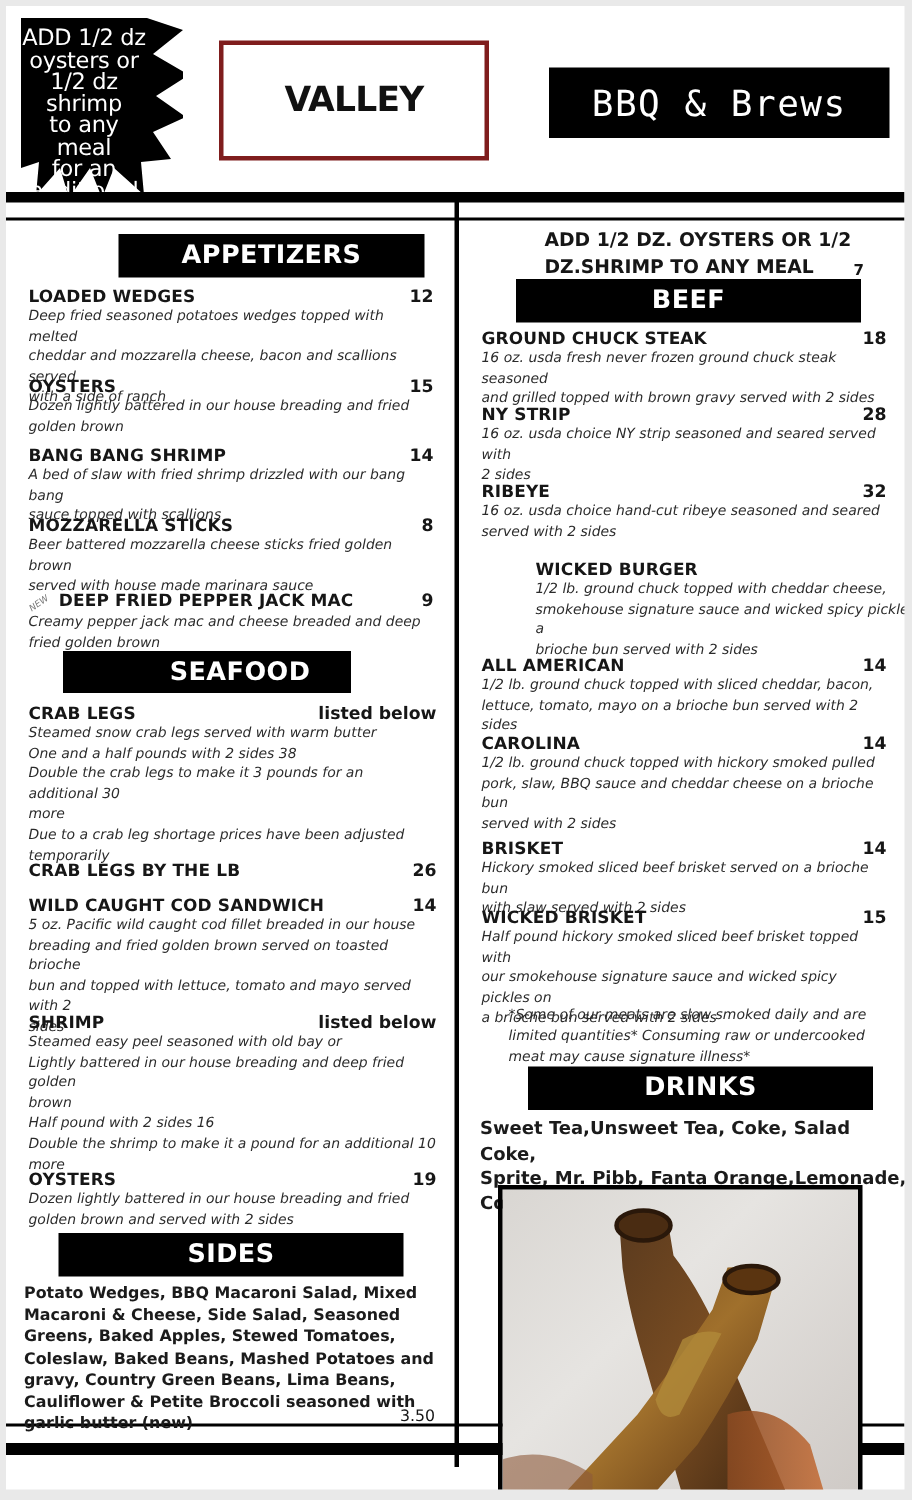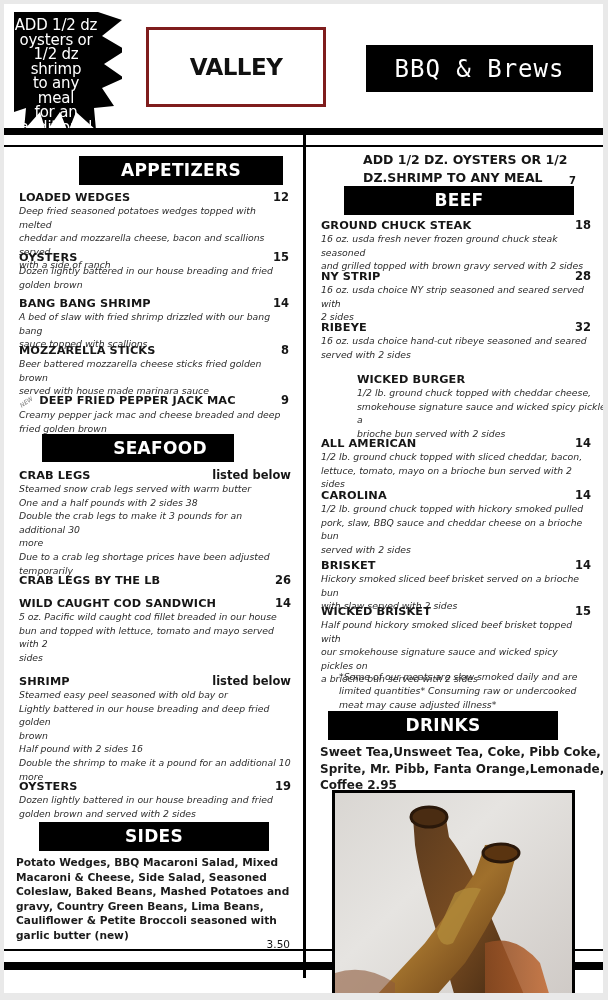--- a/index.html
+++ b/index.html
@@ -163,20 +163,21 @@
         <span class="item-price">26</span>
       </div>
   </div>
 
   <div class="item" style="left:15px;top:592px;width:272px;">
     <div class="row">
         <span class="item-name">WILD CAUGHT COD SANDWICH</span>
         <span class="item-price">14</span>
       </div>
     <div class="desc">5 oz. Pacific wild caught cod fillet breaded in our house</div>
+    <div class="desc">breading and fried golden brown served on toasted brioche</div>
     <div class="desc">bun and topped with lettuce, tomato and mayo served with 2</div>
     <div class="desc">sides</div>
   </div>
 
   <div class="item" style="left:15px;top:670px;width:272px;">
     <div class="row">
         <span class="item-name">SHRIMP</span>
         <span class="item-price">listed below</span>
       </div>
     <div class="desc">Steamed easy peel seasoned with old bay or</div>
@@ -196,20 +197,21 @@
     <div class="desc">golden brown and served with 2 sides</div>
   </div>
 
   <div class="abs sec-head" style="left:35px;top:818px;width:230px;height:29px;line-height:29px;">
     <span>SIDES</span>
   </div>
 
   <div class="abs" style="left:12px;top:851px;width:280px;">
     <div class="sides-text">Potato Wedges, BBQ Macaroni Salad, Mixed</div>
     <div class="sides-text">Macaroni &amp; Cheese, Side Salad, Seasoned</div>
+    <div class="sides-text">Greens, Baked Apples, Stewed Tomatoes,</div>
     <div class="sides-text">Coleslaw, Baked Beans, Mashed Potatoes and</div>
     <div class="sides-text">gravy, Country Green Beans, Lima Beans,</div>
     <div class="sides-text">Cauliflower &amp; Petite Broccoli seasoned with</div>
     <div class="sides-text">garlic butter (new)</div>
   </div>
   <div class="abs item-price" style="left:240px;top:934px;width:46px;font-weight:normal;font-size:10.5px;">3.50</div>
 
   <div class="abs" style="left:359px;top:147px;width:230px;">
     <div class="addon-text">ADD 1/2 DZ. OYSTERS OR 1/2</div>
     <div class="addon-text">DZ.SHRIMP TO ANY MEAL</div>
@@ -291,29 +293,29 @@
         <span class="item-price">15</span>
       </div>
     <div class="desc">Half pound hickory smoked sliced beef brisket topped with</div>
     <div class="desc">our smokehouse signature sauce and wicked spicy pickles on</div>
     <div class="desc">a brioche bun served with 2 sides</div>
   </div>
 
   <div class="abs" style="left:335px;top:666px;width:255px;">
     <div class="note">*Some of our meats are slow smoked daily and are</div>
     <div class="note">limited quantities* Consuming raw or undercooked</div>
-    <div class="note">meat may cause adjusted illness*</div>
-  </div>
-
-  <div class="abs sec-head" style="left:324px;top:707px;width:230px;height:29px;line-height:29px;">
+    <div class="note">meat may cause signature illness*</div>
+  </div>
+
+  <div class="abs sec-head" style="left:348px;top:707px;width:230px;height:29px;line-height:29px;">
     <span>DRINKS</span>
   </div>
 
   <div class="abs" style="left:316px;top:740px;width:285px;">
-    <div class="drinks-text">Sweet Tea,Unsweet Tea, Coke, Pibb Coke,</div>
+    <div class="drinks-text">Sweet Tea,Unsweet Tea, Coke, Salad Coke,</div>
     <div class="drinks-text">Sprite, Mr. Pibb, Fanta Orange,Lemonade,</div>
     <div class="drinks-text">Coffee 2.95</div>
   </div>
 
   <div class="abs photo" aria-label="two brown beer bottles clinking">
     <svg width="237" height="204" viewBox="0 0 237 204">
       <defs>
         <linearGradient id="b1" x1="0" y1="0" x2="1" y2="1">
           <stop offset="0" stop-color="#5a3a1e"></stop>
             <stop offset="0.5" stop-color="#7a4d22"></stop>

